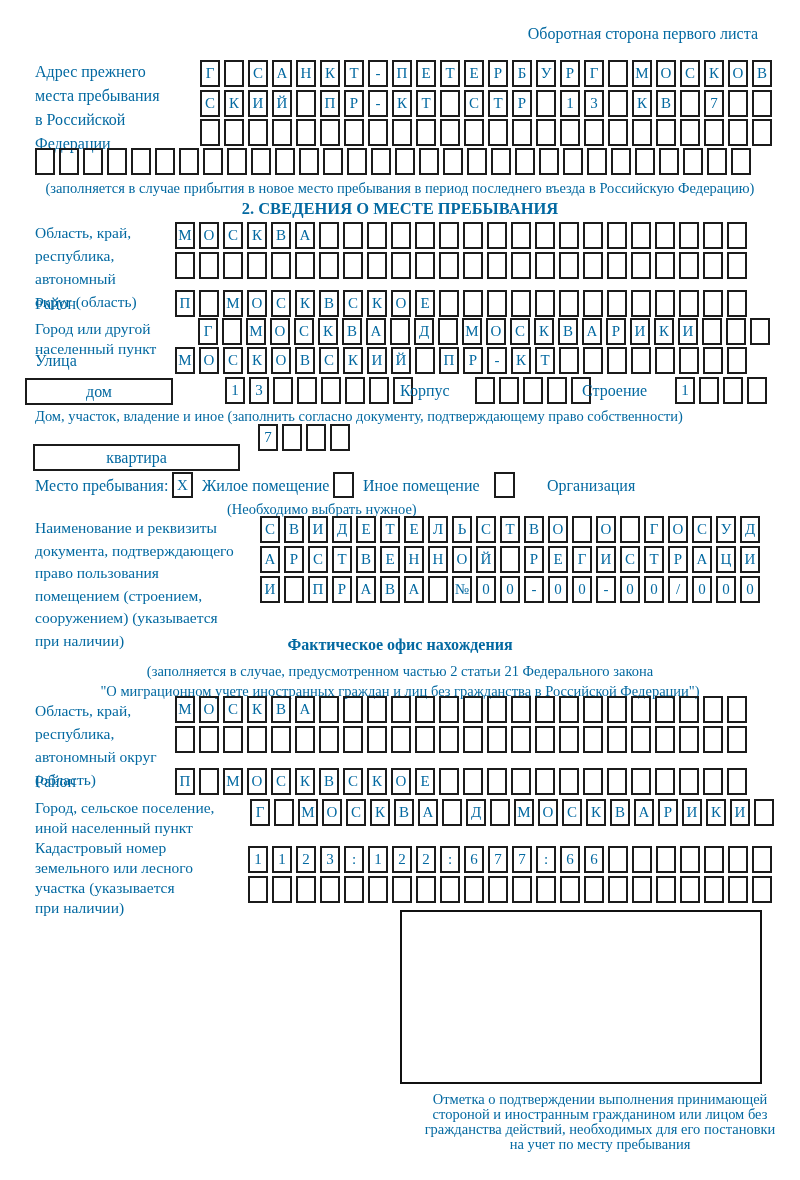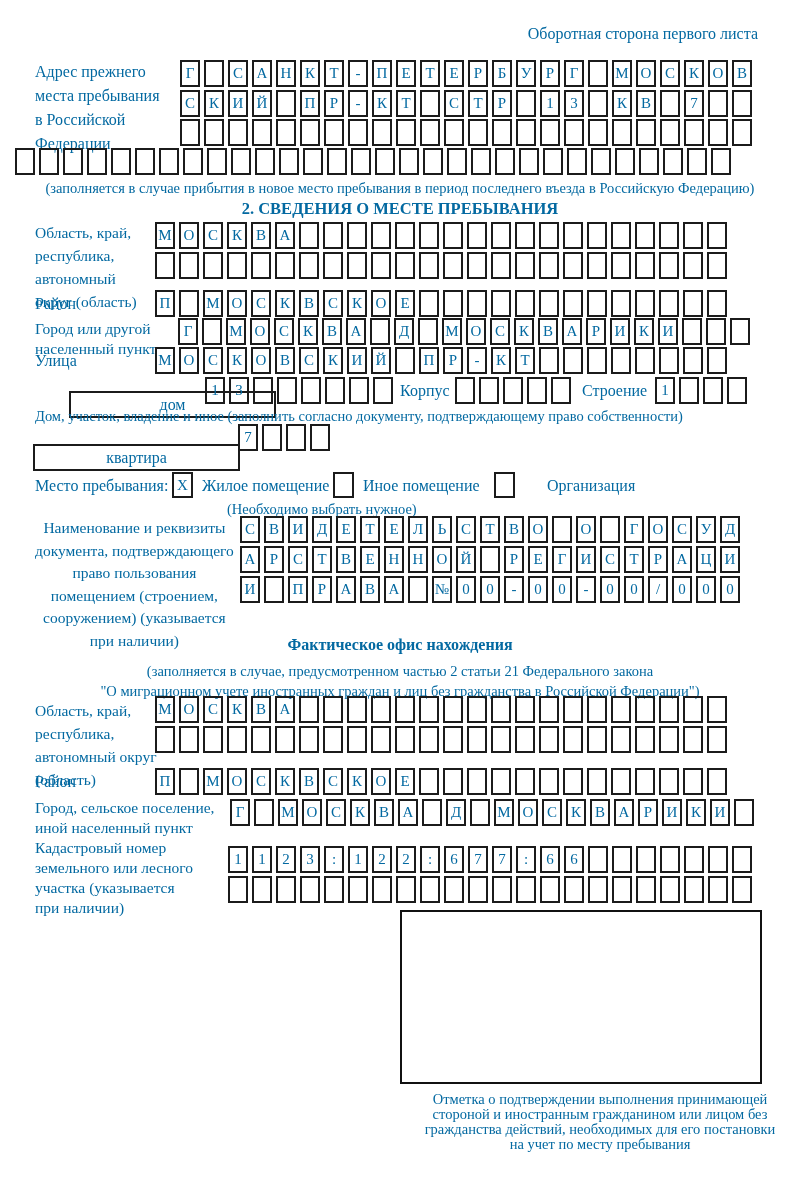--- a/index.html
+++ b/index.html
@@ -1,19 +1,19 @@
 <!DOCTYPE html>
 <html><head>
 <meta charset="utf-8">
 <style>
   html,body{margin:0;padding:0;background:#fff;}
   .page{position:relative;width:800px;height:1180px;background:#fff;overflow:hidden;
         font-family:"Liberation Serif","DejaVu Serif",serif;color:#0369a1;}
   .abs{position:absolute;}
-  .cells{position:absolute;white-space:nowrap;height:37px;}
+  .cells{position:absolute;white-space:nowrap;height:37px;margin-left:20px;}
   .cell{display:inline-block;box-sizing:border-box;width:20px;height:27px;border:2px solid #1b1b1b;
         margin-right:4px;text-align:center;font-size:15px;line-height:23px;vertical-align:top;
         font-family:"Liberation Serif","DejaVu Serif",serif;}
   .lbl{font-size:16px;line-height:24px;}
   .lbl-s{font-size:15.5px;line-height:23px;}
   .lbl-doc{font-size:15.5px;line-height:22.5px;}
   .note{font-size:14.5px;line-height:18px;}
   .center{left:0;right:0;text-align:center;}
   .title{font-weight:bold;font-size:16.5px;}
   .field-box{position:absolute;box-sizing:border-box;height:27px;border:2px solid #1b1b1b;
@@ -44,21 +44,21 @@
 
   <div class="abs lbl" style="left:35px;top:292px;">Район</div>
   <div class="cells" style="left:155px;top:290px;"><span class="cell">П</span><span class="cell"></span><span class="cell">М</span><span class="cell">О</span><span class="cell">С</span><span class="cell">К</span><span class="cell">В</span><span class="cell">С</span><span class="cell">К</span><span class="cell">О</span><span class="cell">Е</span><span class="cell"></span><span class="cell"></span><span class="cell"></span><span class="cell"></span><span class="cell"></span><span class="cell"></span><span class="cell"></span><span class="cell"></span><span class="cell"></span><span class="cell"></span><span class="cell"></span><span class="cell"></span><span class="cell"></span></div>
 
   <div class="abs lbl-s" style="left:35px;top:319px;line-height:20px;">Город или другой<br>населенный пункт</div>
   <div class="cells" style="left:178px;top:318px;"><span class="cell">Г</span><span class="cell"></span><span class="cell">М</span><span class="cell">О</span><span class="cell">С</span><span class="cell">К</span><span class="cell">В</span><span class="cell">А</span><span class="cell"></span><span class="cell">Д</span><span class="cell"></span><span class="cell">М</span><span class="cell">О</span><span class="cell">С</span><span class="cell">К</span><span class="cell">В</span><span class="cell">А</span><span class="cell">Р</span><span class="cell">И</span><span class="cell">К</span><span class="cell">И</span><span class="cell"></span><span class="cell"></span><span class="cell"></span></div>
 
   <div class="abs lbl" style="left:35px;top:349px;">Улица</div>
   <div class="cells" style="left:155px;top:347px;"><span class="cell">М</span><span class="cell">О</span><span class="cell">С</span><span class="cell">К</span><span class="cell">О</span><span class="cell">В</span><span class="cell">С</span><span class="cell">К</span><span class="cell">И</span><span class="cell">Й</span><span class="cell"></span><span class="cell">П</span><span class="cell">Р</span><span class="cell">-</span><span class="cell">К</span><span class="cell">Т</span><span class="cell"></span><span class="cell"></span><span class="cell"></span><span class="cell"></span><span class="cell"></span><span class="cell"></span><span class="cell"></span><span class="cell"></span></div>
 
-  <div class="field-box" style="left:25px;top:391px;width:207px;margin-left:44px;">дом</div>
+  <div class="field-box" style="left:25px;top:378px;width:148px;">дом</div>
   <div class="cells" style="left:205px;top:377px;"><span class="cell">1</span><span class="cell">3</span><span class="cell"></span><span class="cell"></span><span class="cell"></span><span class="cell"></span><span class="cell"></span><span class="cell"></span></div>
   <div class="abs lbl" style="left:400px;top:379px;">Корпус</div>
   <div class="cells" style="left:455px;top:377px;"><span class="cell"></span><span class="cell"></span><span class="cell"></span><span class="cell"></span><span class="cell"></span></div>
   <div class="abs lbl" style="left:582px;top:379px;">Строение</div>
   <div class="cells" style="left:655px;top:377px;"><span class="cell">1</span><span class="cell"></span><span class="cell"></span><span class="cell"></span></div>
   <div class="abs note" style="left:35px;top:407px;">Дом, участок, владение и иное (заполнить согласно документу, подтверждающему право собственности)</div>
 
   <div class="field-box" style="left:33px;top:444px;width:207px;">квартира</div>
   <div class="cells" style="left:238px;top:424px;"><span class="cell">7</span><span class="cell"></span><span class="cell"></span><span class="cell"></span></div>
 
@@ -66,21 +66,21 @@
     <span class="abs lbl" style="left:35px;top:2px;">Место пребывания:</span>
     <span class="chk" style="left:172px;top:0;">X</span>
     <span class="abs lbl" style="left:202px;top:2px;">Жилое помещение</span>
     <span class="chk" style="left:333px;top:0;"></span>
     <span class="abs lbl" style="left:363px;top:2px;">Иное помещение</span>
     <span class="chk" style="left:494px;top:0;"></span>
     <span class="abs lbl" style="left:547px;top:2px;">Организация</span>
   </div>
   <div class="abs note" style="left:227px;top:500px;">(Необходимо выбрать нужное)</div>
 
-  <div class="abs lbl-doc" style="left:35px;top:517px;text-align:center;">Наименование и реквизиты<br>документа, подтверждающего<br>право пользования<br>помещением (строением,<br>сооружением) (указывается<br>при наличии)</div>
+  <div class="abs lbl-doc" style="left:35px;top:517px;">Наименование и реквизиты<br>документа, подтверждающего<br>право пользования<br>помещением (строением,<br>сооружением) (указывается<br>при наличии)</div>
   <div class="cells" style="left:240px;top:516px;"><span class="cell">С</span><span class="cell">В</span><span class="cell">И</span><span class="cell">Д</span><span class="cell">Е</span><span class="cell">Т</span><span class="cell">Е</span><span class="cell">Л</span><span class="cell">Ь</span><span class="cell">С</span><span class="cell">Т</span><span class="cell">В</span><span class="cell">О</span><span class="cell"></span><span class="cell">О</span><span class="cell"></span><span class="cell">Г</span><span class="cell">О</span><span class="cell">С</span><span class="cell">У</span><span class="cell">Д</span></div>
   <div class="cells" style="left:240px;top:546px;"><span class="cell">А</span><span class="cell">Р</span><span class="cell">С</span><span class="cell">Т</span><span class="cell">В</span><span class="cell">Е</span><span class="cell">Н</span><span class="cell">Н</span><span class="cell">О</span><span class="cell">Й</span><span class="cell"></span><span class="cell">Р</span><span class="cell">Е</span><span class="cell">Г</span><span class="cell">И</span><span class="cell">С</span><span class="cell">Т</span><span class="cell">Р</span><span class="cell">А</span><span class="cell">Ц</span><span class="cell">И</span></div>
   <div class="cells" style="left:240px;top:576px;"><span class="cell">И</span><span class="cell"></span><span class="cell">П</span><span class="cell">Р</span><span class="cell">А</span><span class="cell">В</span><span class="cell">А</span><span class="cell"></span><span class="cell">№</span><span class="cell">0</span><span class="cell">0</span><span class="cell">-</span><span class="cell">0</span><span class="cell">0</span><span class="cell">-</span><span class="cell">0</span><span class="cell">0</span><span class="cell">/</span><span class="cell">0</span><span class="cell">0</span><span class="cell">0</span></div>
 
   <div class="abs center" style="top:636px;font-weight:bold;font-size:16px;">Фактическое офис нахождения</div>
   <div class="abs note center" style="top:661px;line-height:20px;">(заполняется в случае, предусмотренном частью 2 статьи 21 Федерального закона<br>"О миграционном учете иностранных граждан и лиц без гражданства в Российской Федерации")</div>
 
   <div class="abs lbl-s" style="left:35px;top:699px;">Область, край,<br>республика,<br>автономный округ<br>(область)</div>
   <div class="cells" style="left:155px;top:696px;"><span class="cell">М</span><span class="cell">О</span><span class="cell">С</span><span class="cell">К</span><span class="cell">В</span><span class="cell">А</span><span class="cell"></span><span class="cell"></span><span class="cell"></span><span class="cell"></span><span class="cell"></span><span class="cell"></span><span class="cell"></span><span class="cell"></span><span class="cell"></span><span class="cell"></span><span class="cell"></span><span class="cell"></span><span class="cell"></span><span class="cell"></span><span class="cell"></span><span class="cell"></span><span class="cell"></span><span class="cell"></span></div>
   <div class="cells" style="left:155px;top:726px;"><span class="cell"></span><span class="cell"></span><span class="cell"></span><span class="cell"></span><span class="cell"></span><span class="cell"></span><span class="cell"></span><span class="cell"></span><span class="cell"></span><span class="cell"></span><span class="cell"></span><span class="cell"></span><span class="cell"></span><span class="cell"></span><span class="cell"></span><span class="cell"></span><span class="cell"></span><span class="cell"></span><span class="cell"></span><span class="cell"></span><span class="cell"></span><span class="cell"></span><span class="cell"></span><span class="cell"></span></div>

